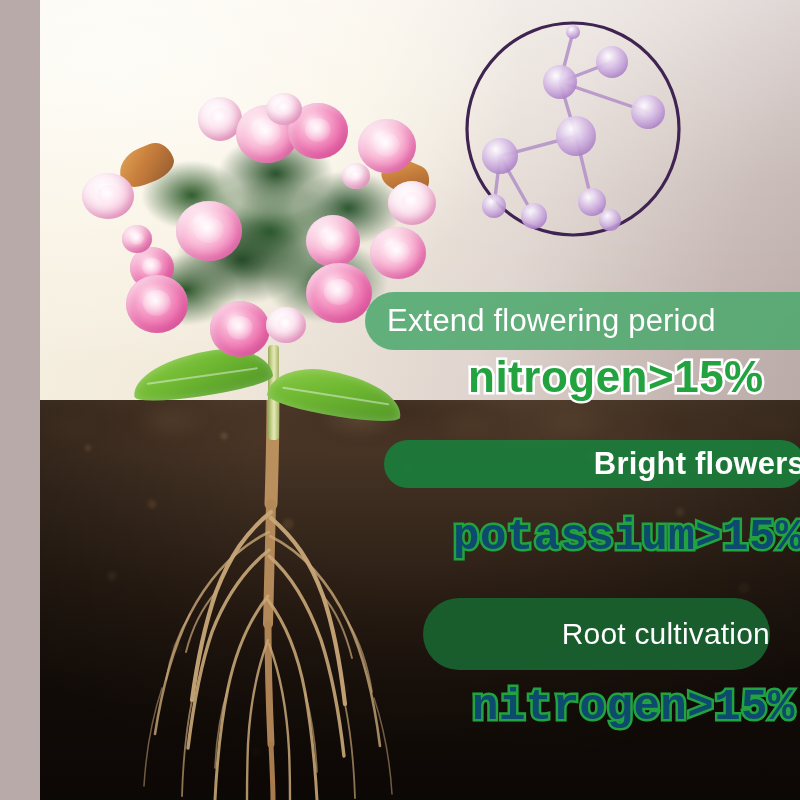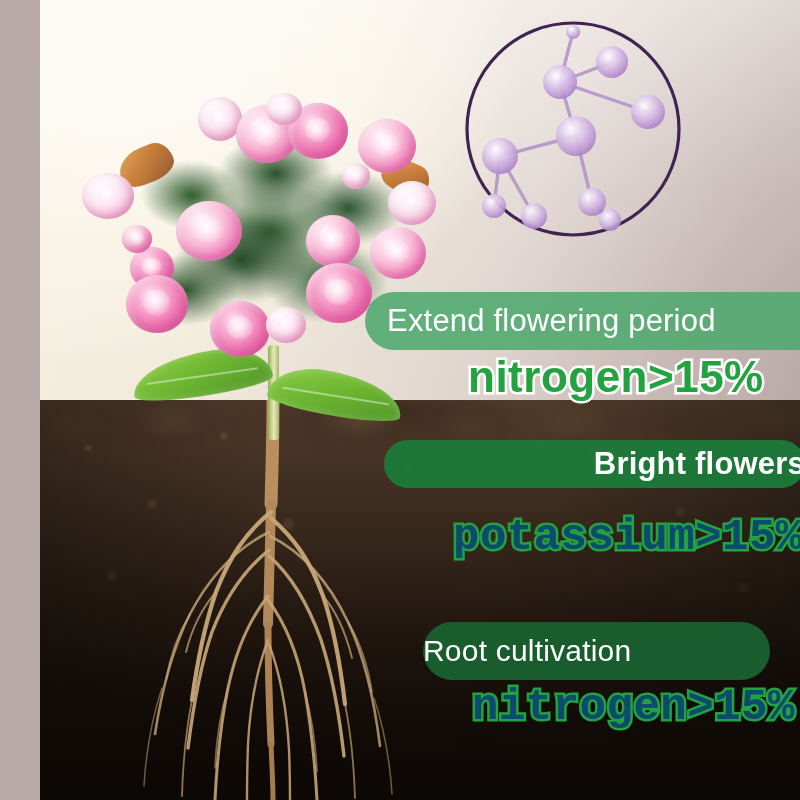--- a/index.html
+++ b/index.html
@@ -165,24 +165,24 @@
     padding-left:22px;
   }
   .badge-2 .pill{
     position:absolute;left:344px;top:440px;width:421px;height:48px;
     background:rgba(27,125,58,.93);
     font-size:31px;
     justify-content:flex-end;
     font-weight:bold;
   }
   .badge-3 .pill{
-    position:absolute;left:383px;top:622px;width:347px;height:58px;
+    position:absolute;left:383px;top:598px;width:347px;height:72px;
     background:rgba(25,97,47,.95);
     font-size:30px;
-    justify-content:flex-start;
+    justify-content:flex-end;
   }
 
   .sublabel{
     position:absolute;
     font-size:44px;
     font-weight:700;
     letter-spacing:.5px;
     white-space:nowrap;
   }
   

